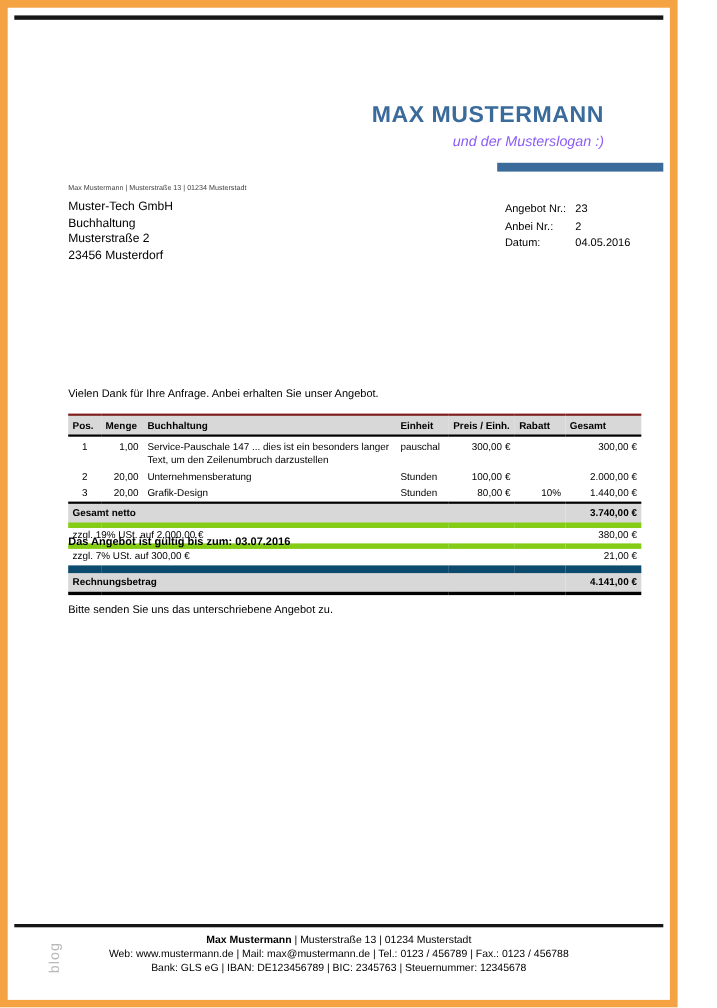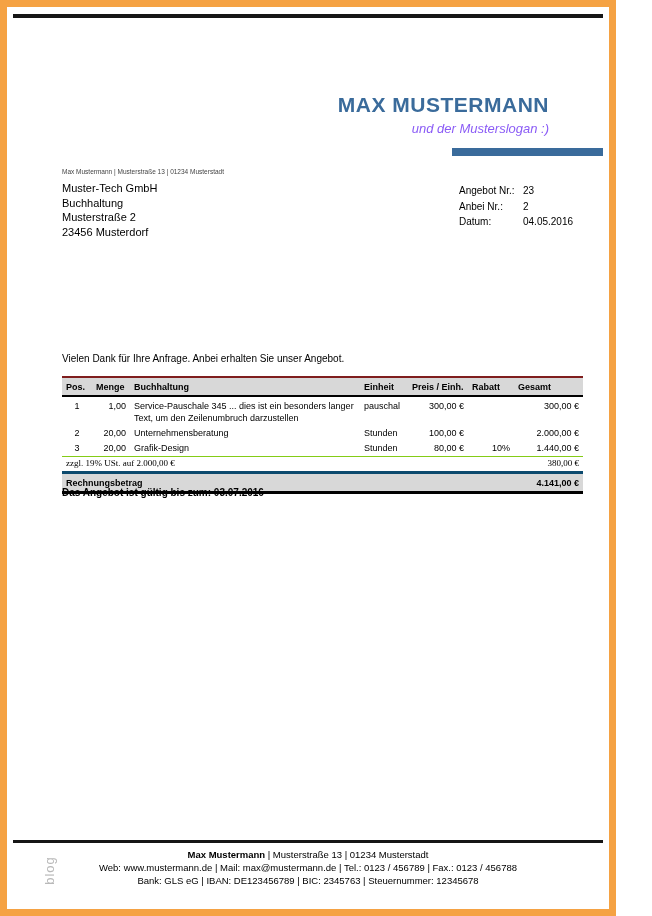--- a/index.html
+++ b/index.html
@@ -35,22 +35,22 @@
     background:#D8D8D8;
     border-top:2px solid #7f1d1d;
     border-bottom:2px solid #000;
     font-weight:bold; text-align:left;
     padding-top:2.5px; padding-bottom:2.5px;
   }
   .ta-c { text-align:center; }
   .ta-r { text-align:right;margin-top:24px; }
   .items tbody.rows tr:first-child td { padding-top:3px; }
   tr.sum-net td   { background:#D8D8D8; border-top:2px solid #000; font-weight:bold; padding-top:2.5px; padding-bottom:2.5px; }
-  tr.sum-tax td   { border-top:1px solid #84cc16; padding-top:0; padding-bottom:2.5px;font-family:Liberation Serif, serif; }
-  tr.sum-total td { background:#D8D8D8; border-top:3px solid #0c4a6e; border-bottom:3px solid #000; font-weight:bold; padding-top:2.5px; padding-bottom:2.5px; }
+  tr.sum-tax td   { border-top:5px solid #84cc16; padding-top:0; padding-bottom:2.5px; }
+  tr.sum-total td { background:#D8D8D8; border-top:7px solid #0c4a6e; border-bottom:3px solid #000; font-weight:bold; padding-top:2.5px; padding-bottom:2.5px; }
 
   .validity { position:absolute; left:55px; top:480px; font-size:10px; margin:0;font-weight:bold; }
   .request  { position:absolute; left:55px; top:542px; font-size:10px; margin:0; }
 
   .footer { position:absolute; left:6px; right:6px; top:833px; text-align:center; font-size:9.5px; }
   .footer-rule { height:3px; background:#161616; margin-bottom:5px; }
   .footer-line { line-height:13px; }
   .footer .b { font-weight:bold; }
 
   .watermark {
@@ -113,21 +113,21 @@
         <th>Einheit</th>
         <th class="ta-r">Preis / Einh.</th>
         <th class="ta-r">Rabatt</th>
         <th class="ta-r">Gesamt</th>
       </tr>
     </thead>
     <tbody class="rows">
       <tr>
         <td class="ta-c">1</td>
         <td class="ta-r">1,00</td>
-        <td>Service-Pauschale 345 ... dies ist ein besonders langer Text, um den Zeilenumbruch darzustellen</td>
+        <td>Service-Pauschale 147 ... dies ist ein besonders langer Text, um den Zeilenumbruch darzustellen</td>
         <td>pauschal</td>
         <td class="ta-r">300,00 €</td>
         <td class="ta-r"></td>
         <td class="ta-r">300,00 €</td>
       </tr>
       <tr>
         <td class="ta-c">2</td>
         <td class="ta-r">20,00</td>
         <td>Unternehmensberatung</td>
         <td>Stunden</td>
@@ -139,32 +139,41 @@
         <td class="ta-c">3</td>
         <td class="ta-r">20,00</td>
         <td>Grafik-Design</td>
         <td>Stunden</td>
         <td class="ta-r">80,00 €</td>
         <td class="ta-r">10%</td>
         <td class="ta-r">1.440,00 €</td>
       </tr>
     </tbody>
     <tbody>
+      <tr class="sum-net">
+        <td colspan="6">Gesamt netto</td>
+        <td class="ta-r">3.740,00 €</td>
+      </tr>
       <tr class="sum-tax">
         <td colspan="6">zzgl. 19% USt. auf 2.000,00 €</td>
         <td class="ta-r">380,00 €</td>
+      </tr>
+      <tr class="sum-tax">
+        <td colspan="6">zzgl. 7% USt. auf 300,00 €</td>
+        <td class="ta-r">21,00 €</td>
       </tr>
       <tr class="sum-total">
         <td colspan="6">Rechnungsbetrag</td>
         <td class="ta-r">4.141,00 €</td>
       </tr>
     </tbody>
   </table>
 
   <p class="validity">Das Angebot ist gültig bis zum: 03.07.2016</p>
+  <p class="request">Bitte senden Sie uns das unterschriebene Angebot zu.</p>
 
   <div class="footer">
     <div class="footer-rule"></div>
     <div class="footer-line">
       <span class="b">Max Mustermann</span><span> | Musterstraße 13 | 01234 Musterstadt</span>
     </div>
     <div class="footer-line">Web: www.mustermann.de | Mail: max@mustermann.de | Tel.: 0123 / 456789 | Fax.: 0123 / 456788</div>
     <div class="footer-line">Bank: GLS eG | IBAN: DE123456789 | BIC: 2345763 | Steuernummer: 12345678</div>
   </div>
 

